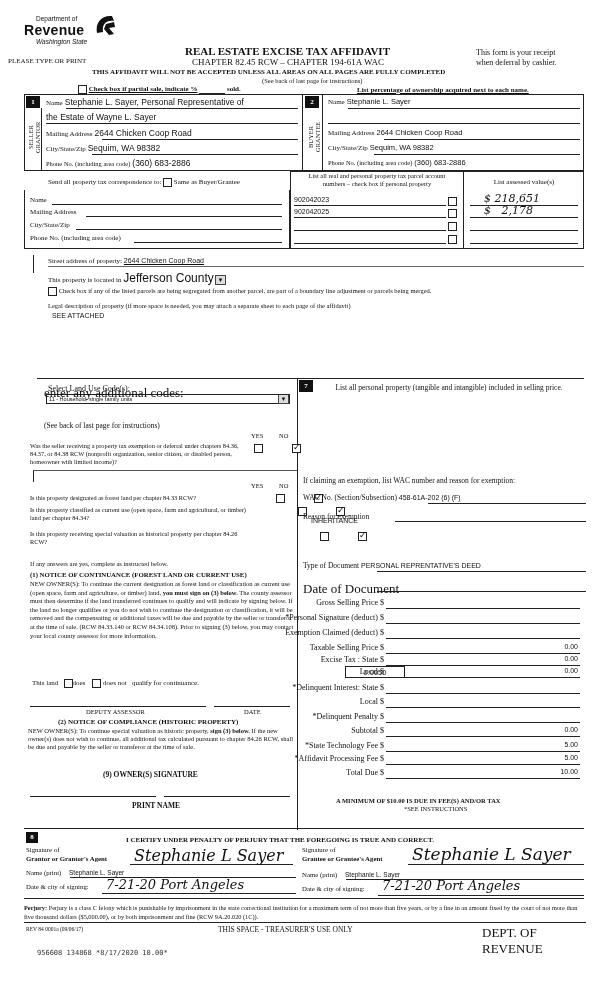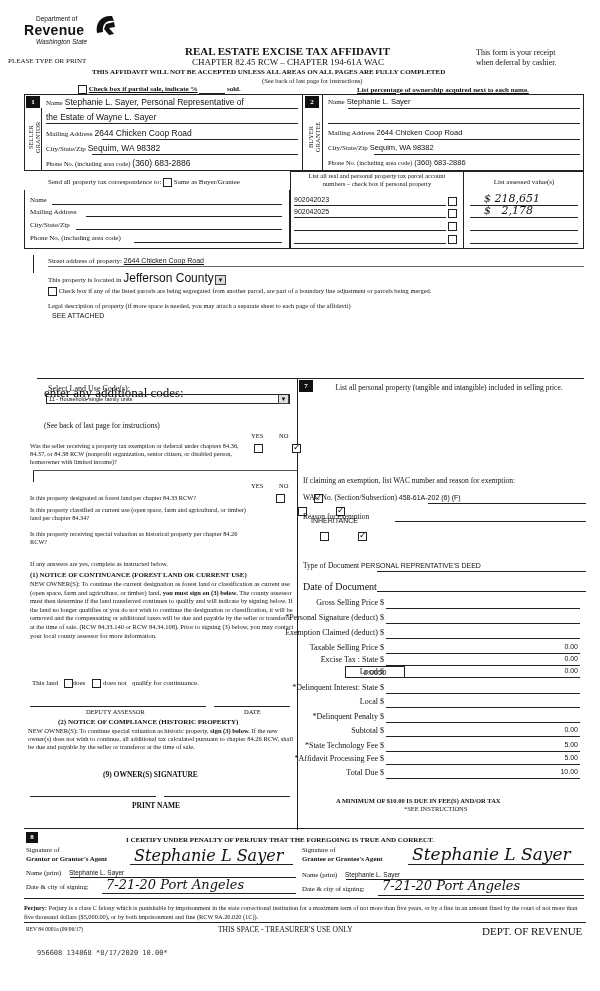--- a/index.html
+++ b/index.html
@@ -260,21 +260,21 @@
   <span>Reason for exemption</span>
   <div class="abs line" style="left:92px;right:0;top:9px;"></div>
   <span class="abs small-fill" style="left:8px;top:5px;">INHERITANCE</span>
 </div>
 
 <div class="abs" style="left:303px;top:561px;width:283px;font-size:7.5px;white-space:nowrap;">
   <span>Type of Document</span>
   <span class="small-fill">PERSONAL REPRENTATIVE'S DEED</span>
   <div class="abs line" style="left:74px;right:0;top:10px;"></div>
 </div>
-<div class="abs" style="left:303px;top:581px;width:283px;font-size:10px;white-space:nowrap;">
+<div class="abs" style="left:303px;top:581px;width:283px;font-size:13px;white-space:nowrap;">
   <span>Date of Document</span>
   <div class="abs line" style="left:74px;right:0;top:10px;"></div>
 </div>
 
 <div class="abs sans" style="left:345px;top:666px;width:60px;height:12px;border:1px solid #222;font-size:7.5px;text-align:center;line-height:11px;">0.0050</div>
 
 <div id="money-rows">
     <div class="money-row" style="top: 598px;">
       <span class="lbl">Gross Selling Price</span>
        <span class="dollar">$</span>
@@ -393,17 +393,17 @@
   <div class="abs line" style="left:76px;right:0;top:10px;"></div>
   <span class="abs hand" style="left:80px;top:-7px;font-size:13px;">7-21-20  Port Angeles</span>
 </div>
 
 
 <div class="abs" style="left:24px;top:904px;width:562px;font-size:6.3px;line-height:8.5px;border-bottom:1px solid #222;padding-bottom:1px;">
   <span class="b">Perjury:</span><span> Perjury is a class C felony which is punishable by imprisonment in the state correctional institution for a maximum term of not more than five years, or by a fine in an amount fixed by the court of not more than five thousand dollars ($5,000.00), or by both imprisonment and fine (RCW 9A.20.020 (1C)).</span>
 </div>
 <div class="abs" style="left:26px;top:926px;font-size:5.5px;">REV 84 0001a (09/06/17)</div>
 <div class="abs" style="left:218px;top:925px;font-size:7.5px;">THIS SPACE - TREASURER'S USE ONLY</div>
-<div class="abs" style="left:482px;top:925px;font-size:11px;text-align:right;">DEPT. OF REVENUE</div>
+<div class="abs" style="left:482px;top:925px;font-size:13px;">DEPT. OF REVENUE</div>
 <div class="abs" style="left:37px;top:949px;font-family:'DejaVu Sans Mono', monospace;font-size:7px;color:#333;">956608 134868 *8/17/2020 10.00*</div>
 
 
 
 
 </body></html>

